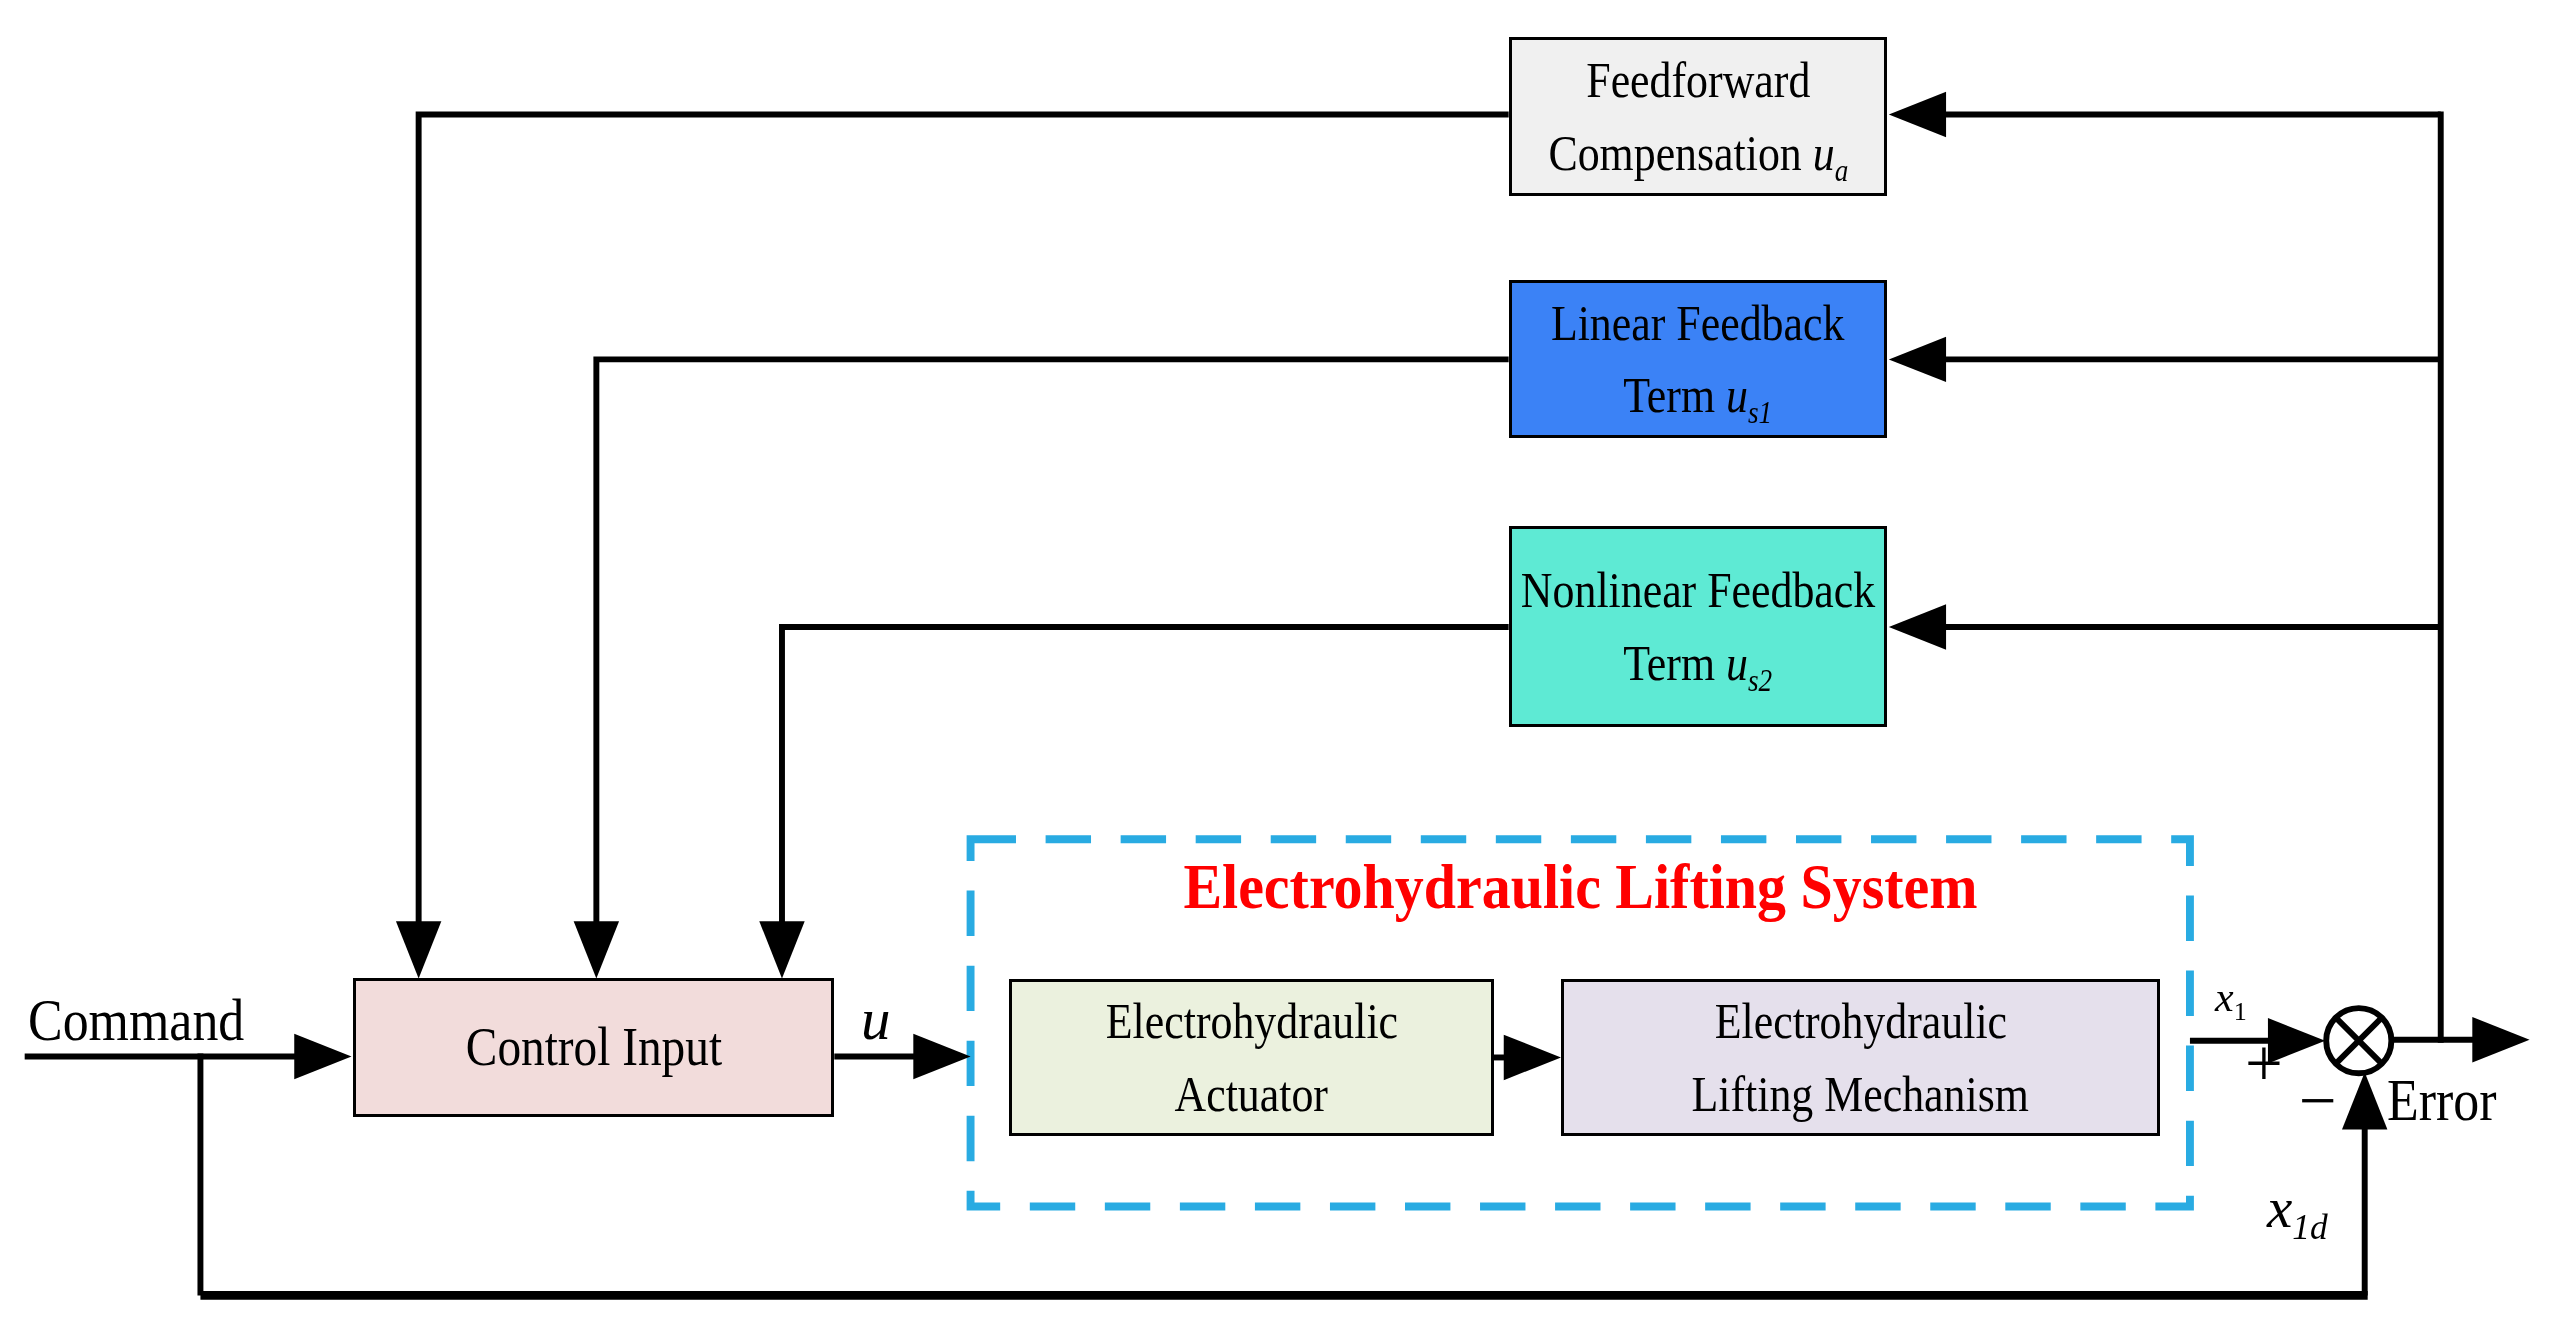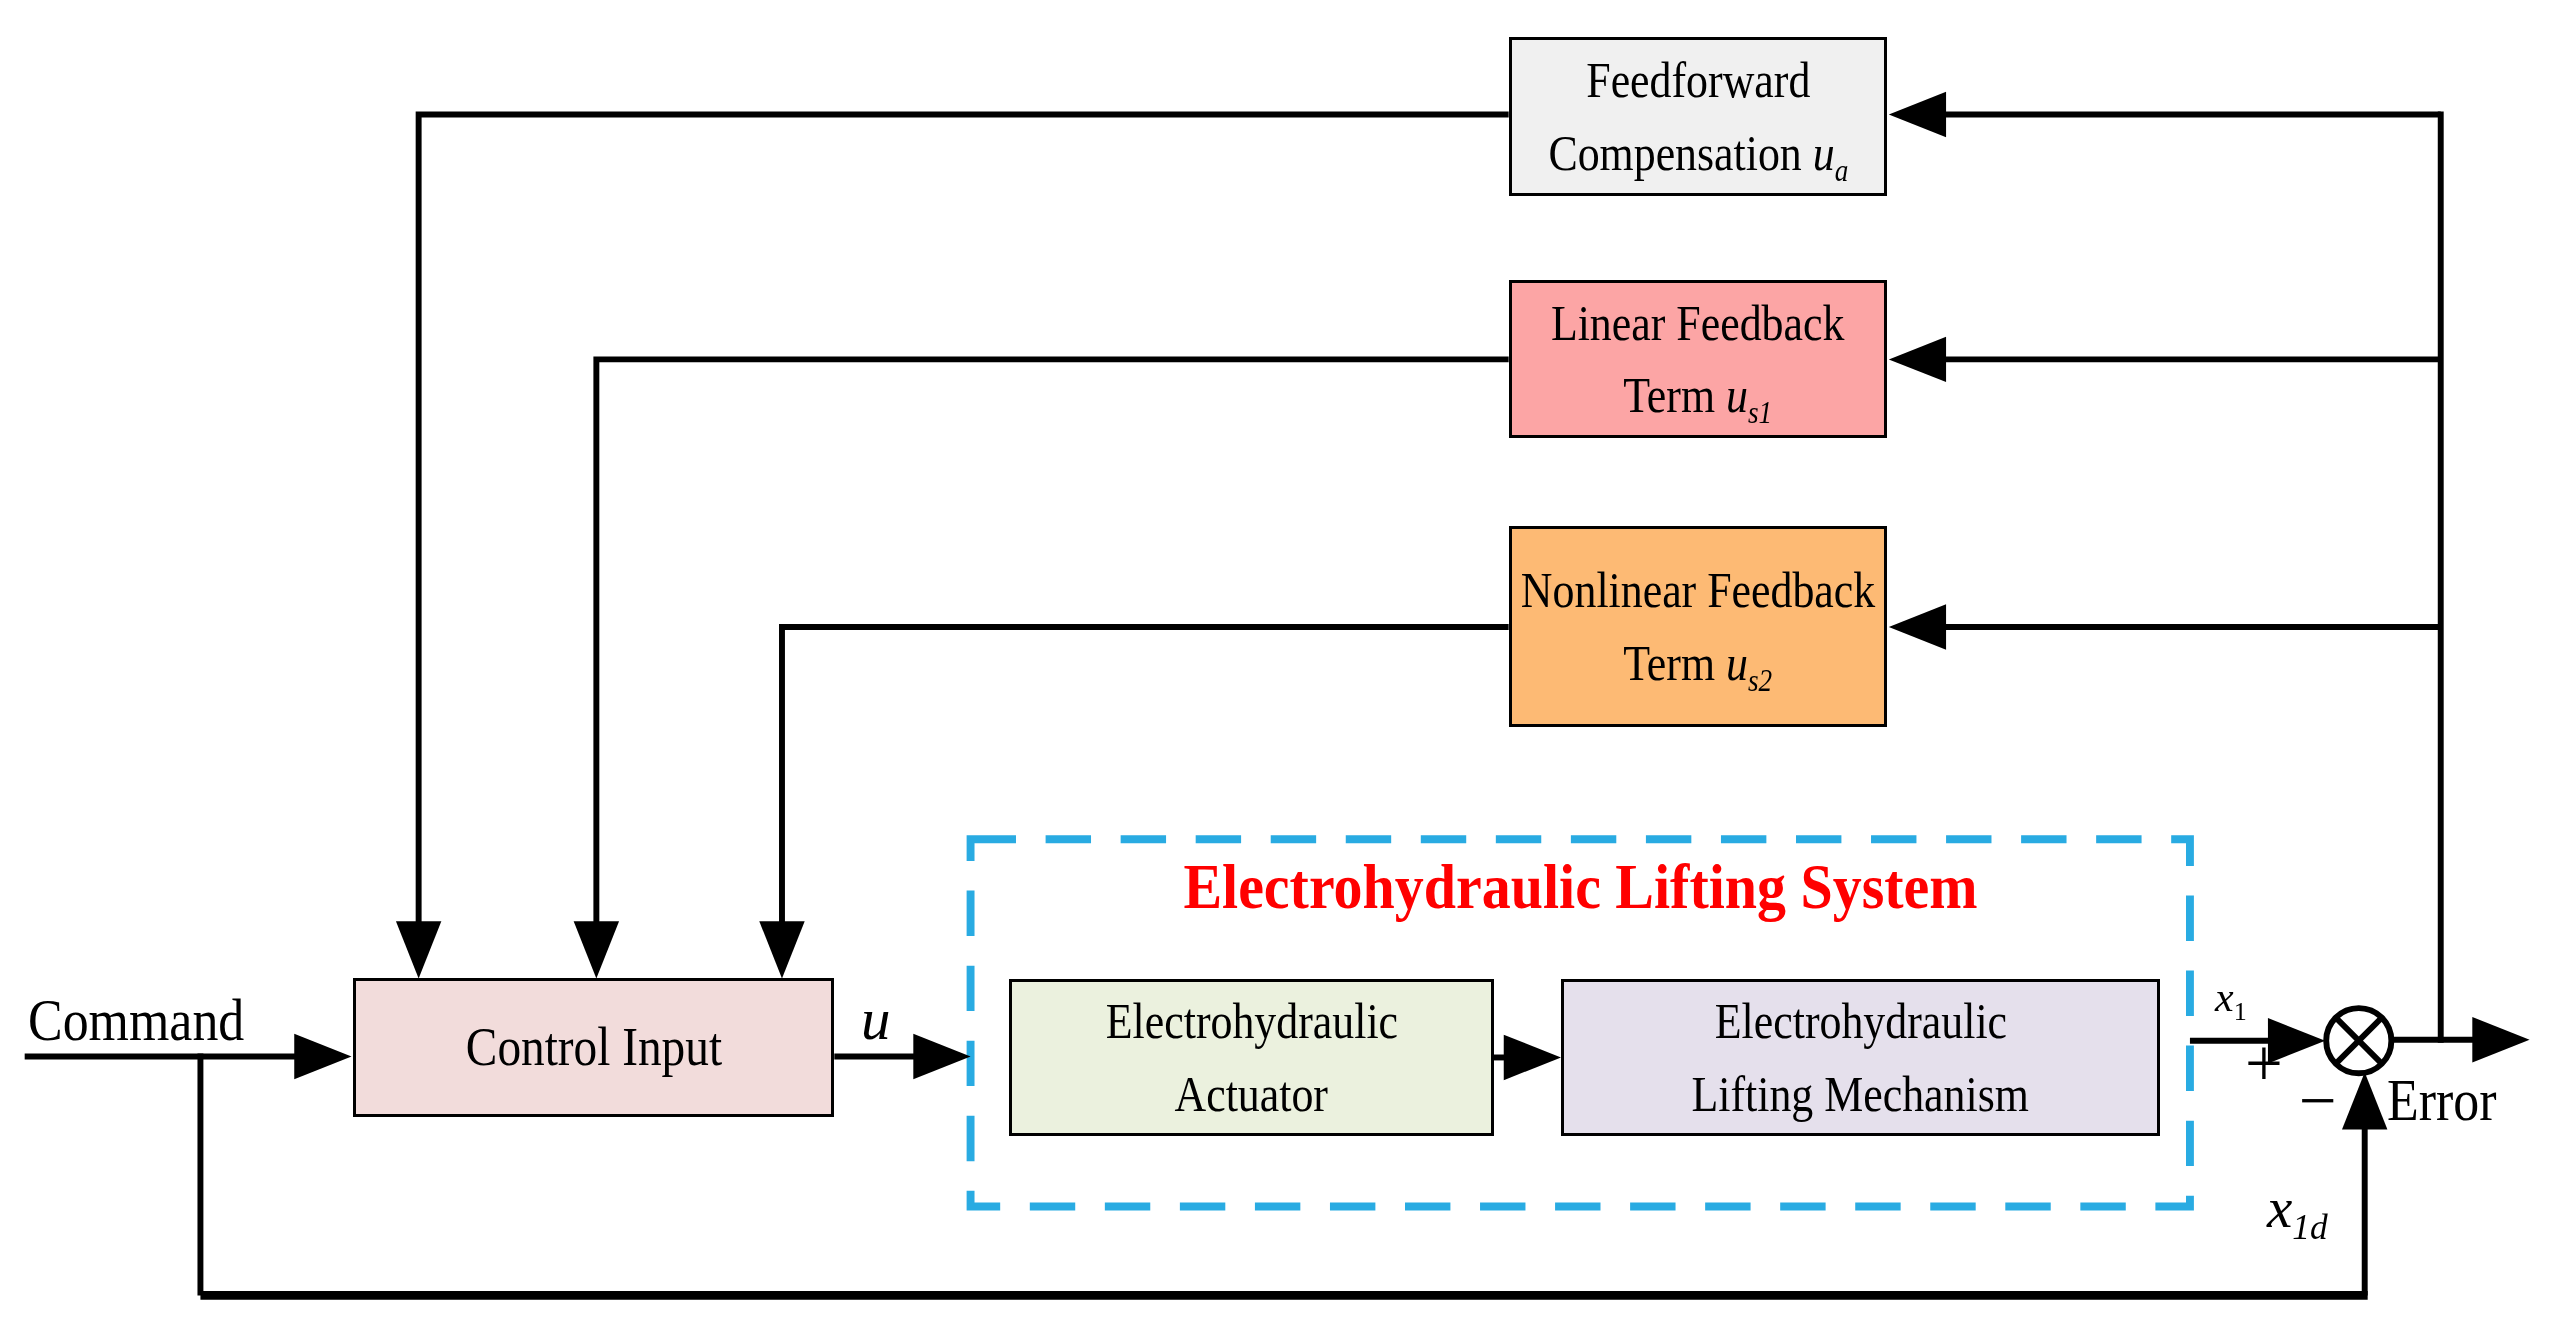--- a/index.html
+++ b/index.html
@@ -124,26 +124,26 @@
       <line x1="2366" y1="1031" x2="2412" y2="1077"></line>
       <line x1="2366" y1="1077" x2="2412" y2="1031"></line>
     </g>
   </svg>
 
   <div class="box" id="box-feedforward" style="background-color: rgb(240, 240, 240);">
     <div class="ln">Feedforward</div>
     <div class="ln"><span>Compensation</span>&nbsp;<span class="sym">u</span><sub class="ssub">a</sub></div>
   </div>
 
-  <div class="box" id="box-linear" style="background-color: #fca5a5; font-family: Liberation Serif, serif;">
+  <div class="box" id="box-linear" style="background-color: #3b82f6; font-family: Liberation Serif, serif;">
     <div class="ln">Linear Feedback</div>
     <div class="ln"><span>Term</span>&nbsp;<span class="sym">u</span><sub class="ssub">s1</sub></div>
   </div>
 
-  <div class="box" id="box-nonlinear" style="background-color: #fdba74;">
+  <div class="box" id="box-nonlinear" style="background-color: #5eead4;">
     <div class="ln">Nonlinear Feedback</div>
     <div class="ln"><span>Term</span>&nbsp;<span class="sym">u</span><sub class="ssub">s2</sub></div>
   </div>
 
   <div class="box" id="box-control" style="background-color: rgb(242, 220, 219);">
     <div class="ln" style="font-size:55px">Control Input</div>
   </div>
 
   <div class="sys-title" style="color: rgb(255, 0, 0);">Electrohydraulic Lifting System</div>
 

